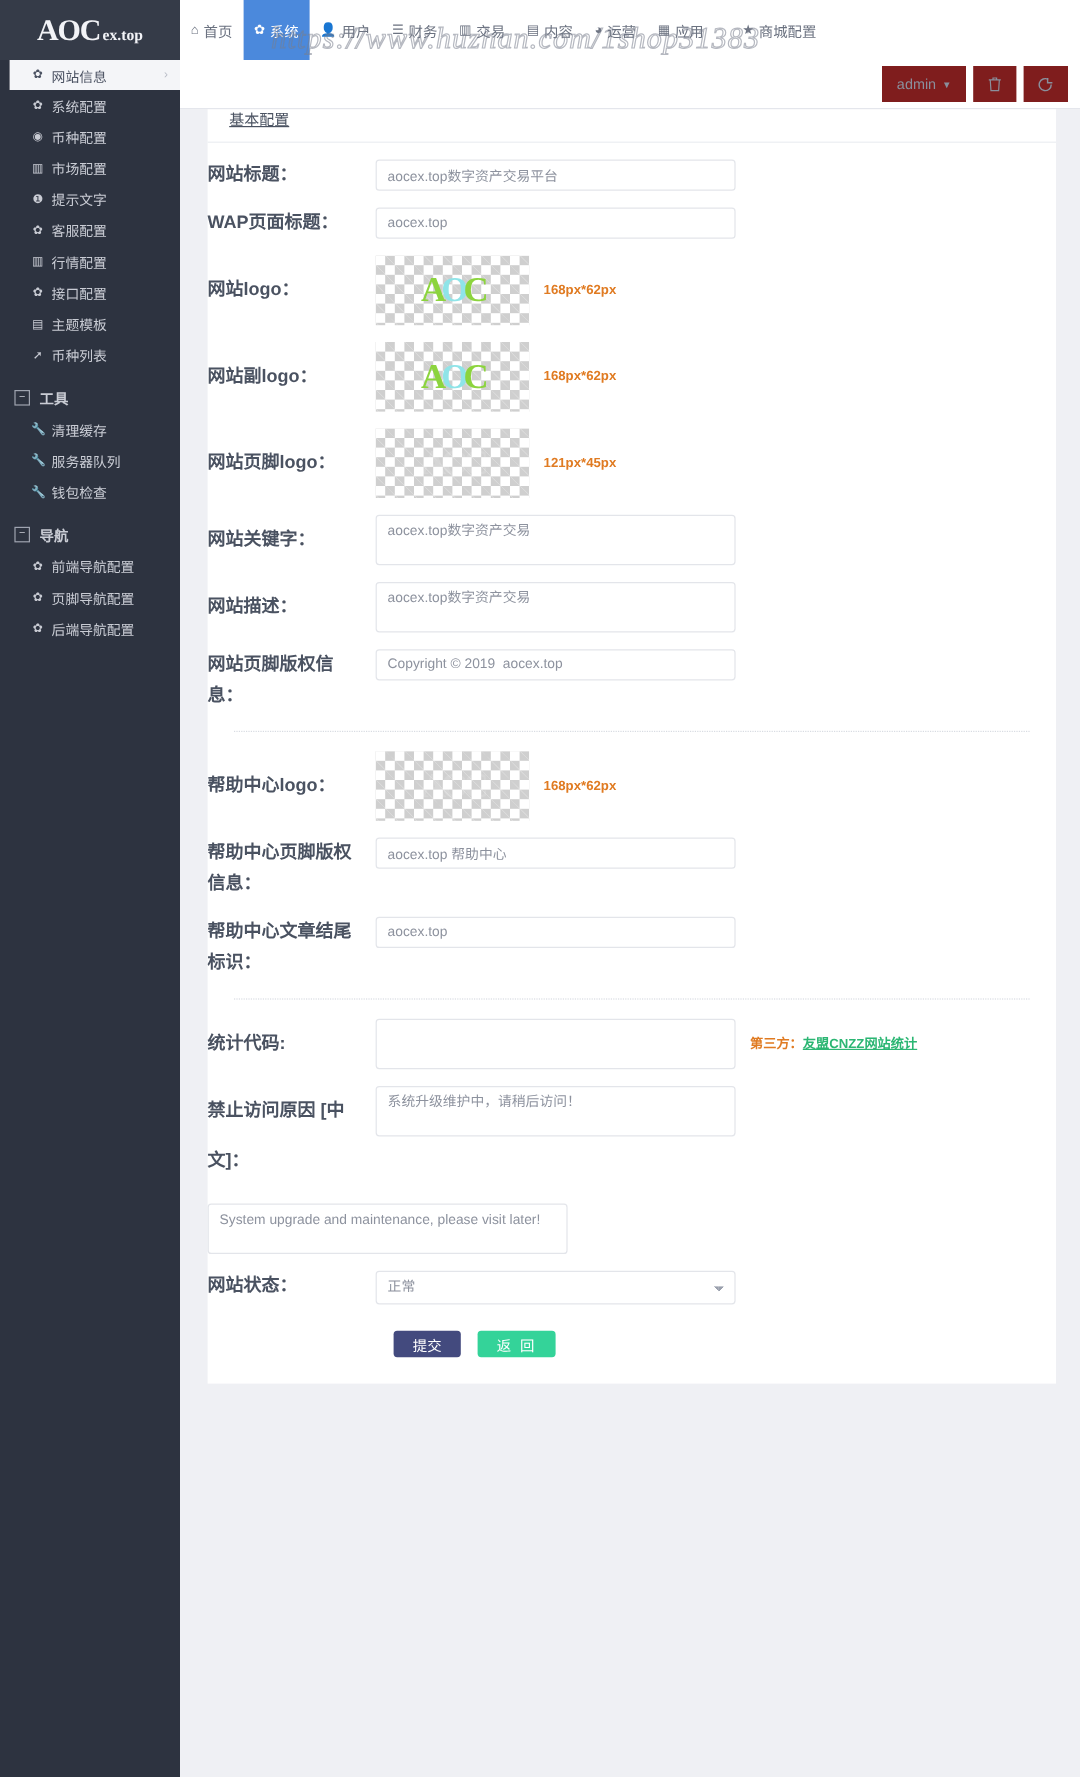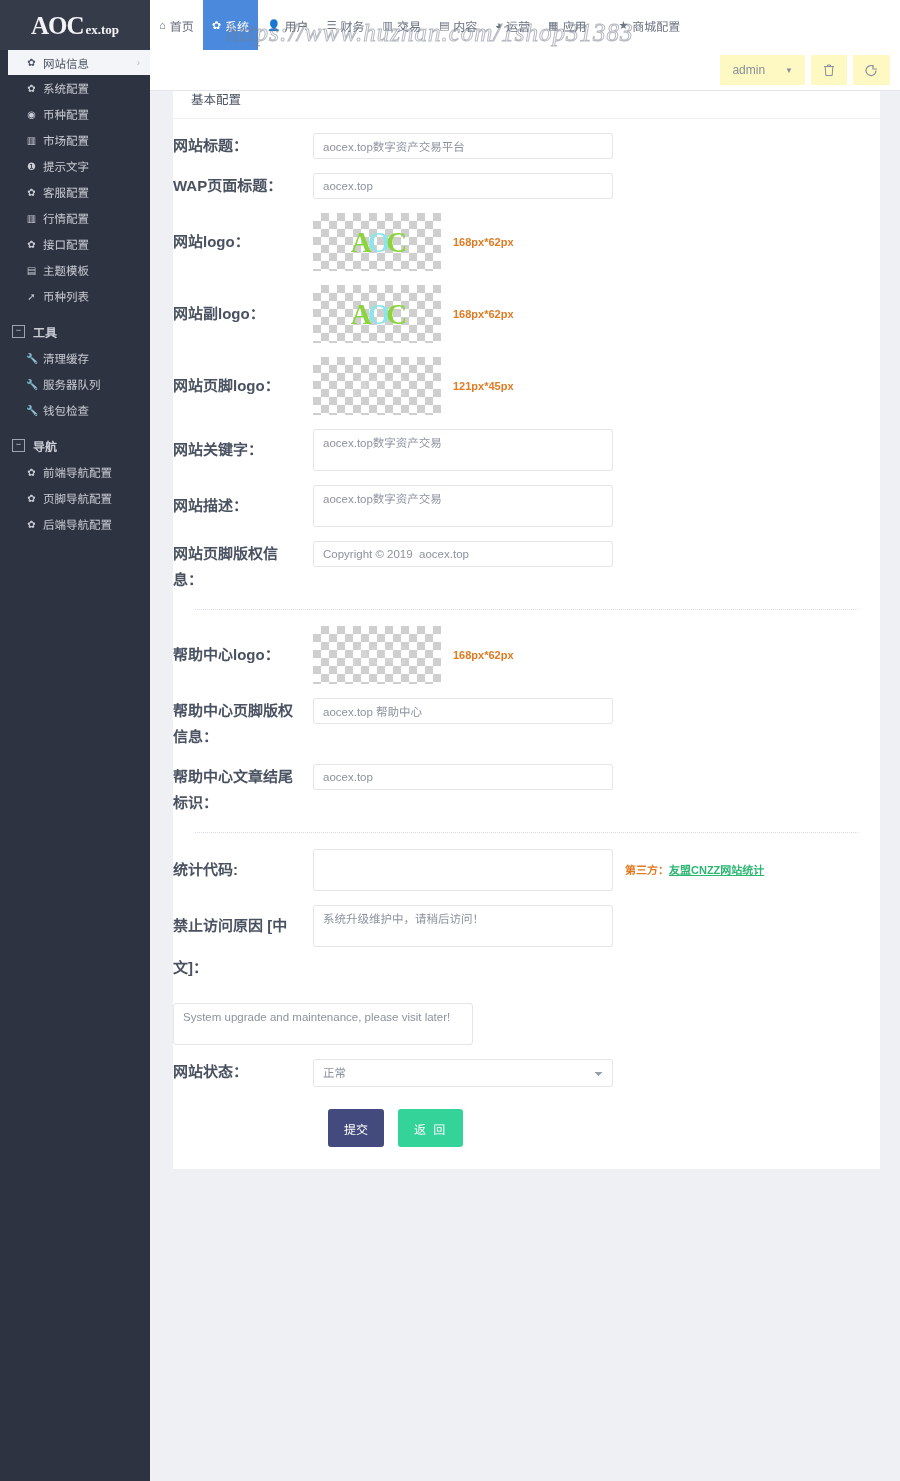--- a/index.html
+++ b/index.html
@@ -114,32 +114,32 @@
   }
   .subbar-right {
     position: absolute;
     right: 10px;
     top: 5px;
     display: flex;
     gap: 6px;
     align-items: stretch;
   }
   .sb-btn {
-    background: #fef9c3;
+    background: #7f1d1d;
     border: none;
     min-width: 34px;
     height: 30px;
     display: flex;
     align-items: center;
     justify-content: center;
     color: #8a8f9c;
     font-size: 12px;
     cursor: pointer;
     padding: 0 12px;
-    gap: 20px;
+    gap: 5px;
   }
   .sb-btn .caret {
     font-size: 8px;
   }
 
   
   .sidebar {
     position: absolute;
     top: 50px; left: 0;
     width: 150px;
@@ -221,20 +221,21 @@
     background: #ffffff;
     box-sizing: border-box;
     padding-bottom: 22px;
   }
   .panel-title {
     font-size: 12.5px;
     color: #4a5261;
     padding: 8px 0 10px 18px;
     border-bottom: 1px solid #eceef2;
     margin-bottom: 14px;
+    text-decoration: underline;
   }
 
   .form-row {
     display: flex;
     align-items: flex-start;
     margin-bottom: 14px;
     padding-left: 0px;
   }
   .form-label {
     width: 140px;
@@ -333,21 +334,21 @@
     padding-left: 155px;
     gap: 14px;
     margin-top: 22px;
   }
   .btn {
     border: none;
     border-radius: 3px;
     font-size: 12px;
     font-family: "Liberation Sans", "DejaVu Sans", sans-serif;
     padding: 0 16px;
-    height: 38px;
+    height: 22px;
     cursor: pointer;
     color: #fff;
   }
   .btn-submit { background: #434a7e; }
   .btn-back { background: #34d399; letter-spacing: 2px; }
 </style>
 </head>
 <body>
 
 <div class="topbar">

